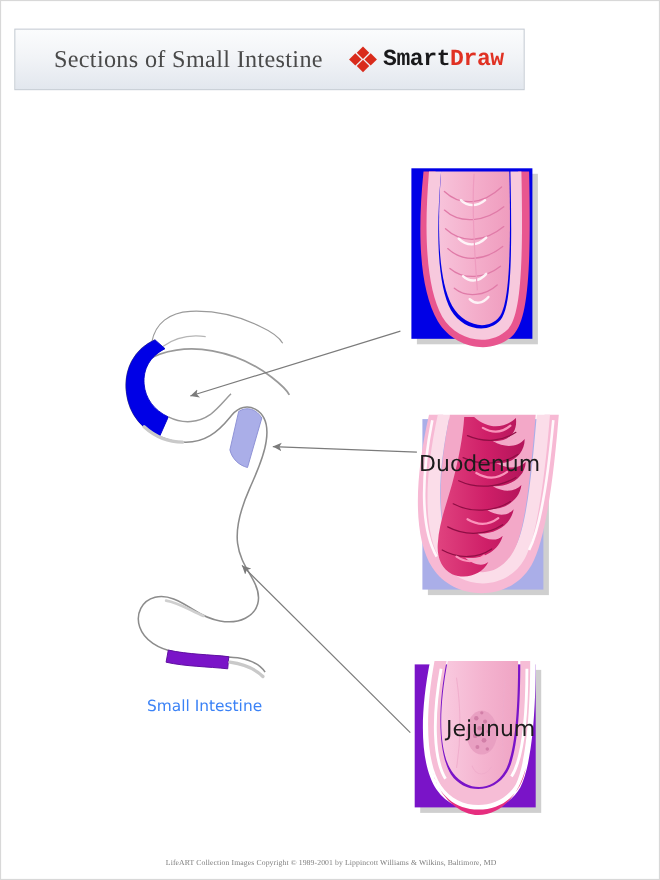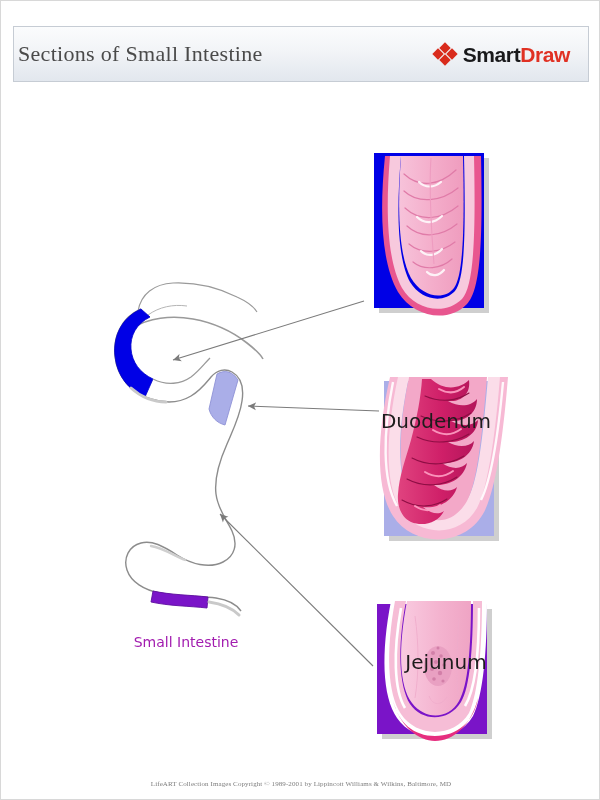--- a/index.html
+++ b/index.html
@@ -22,29 +22,29 @@
     background: #ffffff;
     border: 1px solid #d8d8d8;
     box-sizing: border-box;
   }
 
   
   #header {
     position: absolute;
     left: 12px;
     top: 25px;
-    width: 576px;
+    width: 464px;
     height: 56px;
     box-sizing: border-box;
     border: 1px solid #c6ccd4;
     background: linear-gradient(to bottom, #fbfcfd 0%, #f2f4f7 45%, #e2e7ee 100%);
     display: flex;
     align-items: center;
     justify-content: space-between;
-    padding: 0 18px 0 4px;
+    padding: 0 18px 0 35px;
   }
   #page-title {
     font-family: "Liberation Serif", serif;
     font-size: 22px;
     color: #4a4a4a;
     letter-spacing: .3px;
     white-space: nowrap;
   }
 
   
@@ -64,21 +64,21 @@
     width: 8px;
     height: 8px;
     background: #d92b1c;
     transform: rotate(45deg);
   }
   .logo-mark i.d-top    { left: 7px;  top: 0px; }
   .logo-mark i.d-left   { left: 0px;  top: 6px; }
   .logo-mark i.d-right  { left: 14px; top: 6px; }
   .logo-mark i.d-bottom { left: 7px;  top: 12px; }
   .logo-text {
-    font-family: Liberation Sans, sans-serif;
+    font-family: Liberation Mono, monospace;
     font-size: 21px;
     font-weight: bold;
     letter-spacing: -0.4px;
     line-height: 1;
   }
   .logo-smart { color: #19191b; }
   .logo-draw  { color: #e03123; }
 
   
   #canvas {
@@ -102,21 +102,21 @@
   #cap-duodenum { left: 330px; top: 313px; width: 210px; }
   #cap-jejunum  { left: 340px; top: 554px; width: 210px; }
   #cap-small-intestine {
     position: absolute;
     left: 110px;
     top: 538px;
     width: 150px;
     text-align: center;
     font-family: "DejaVu Sans", sans-serif;
     font-size: 14px;
-    color: #a21caf;
+    color: #3b82f6;
     white-space: nowrap;
   }
 
   
   #footer {
     position: absolute;
     left: 0;
     top: 779px;
     width: 600px;
     text-align: center;

